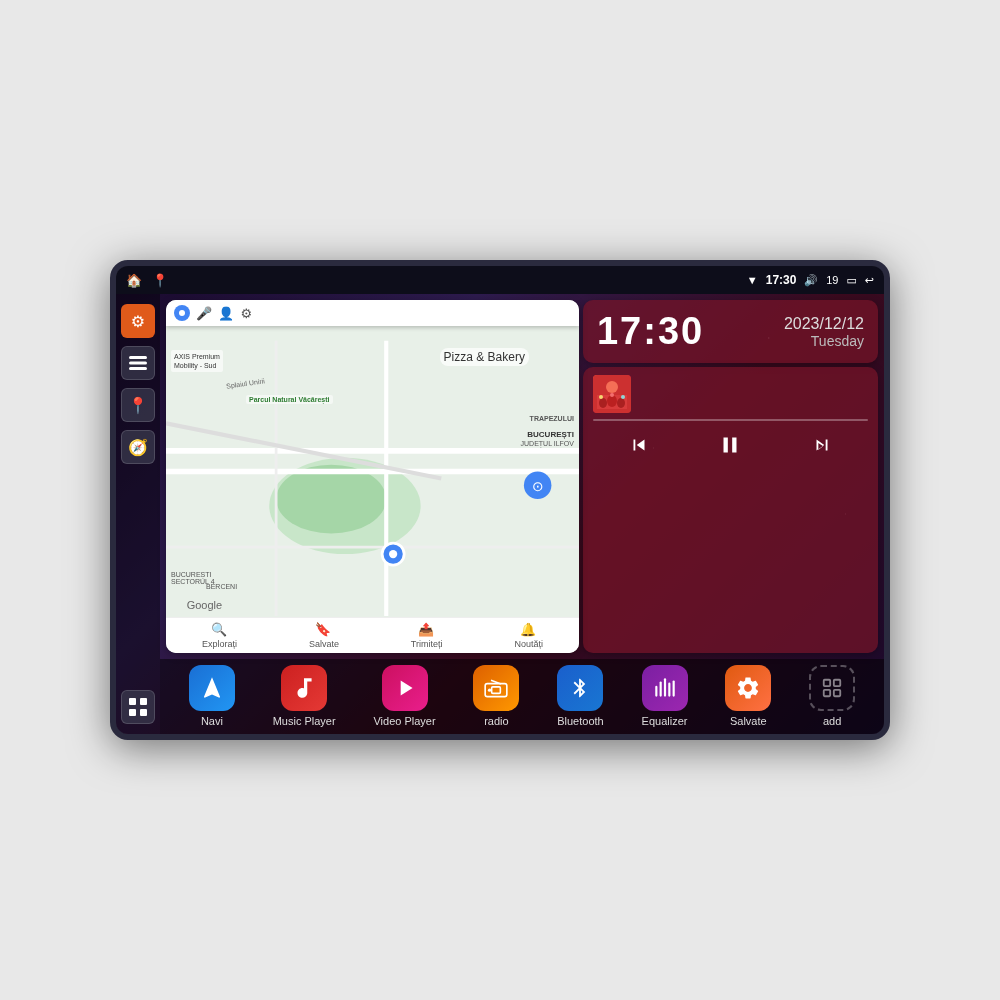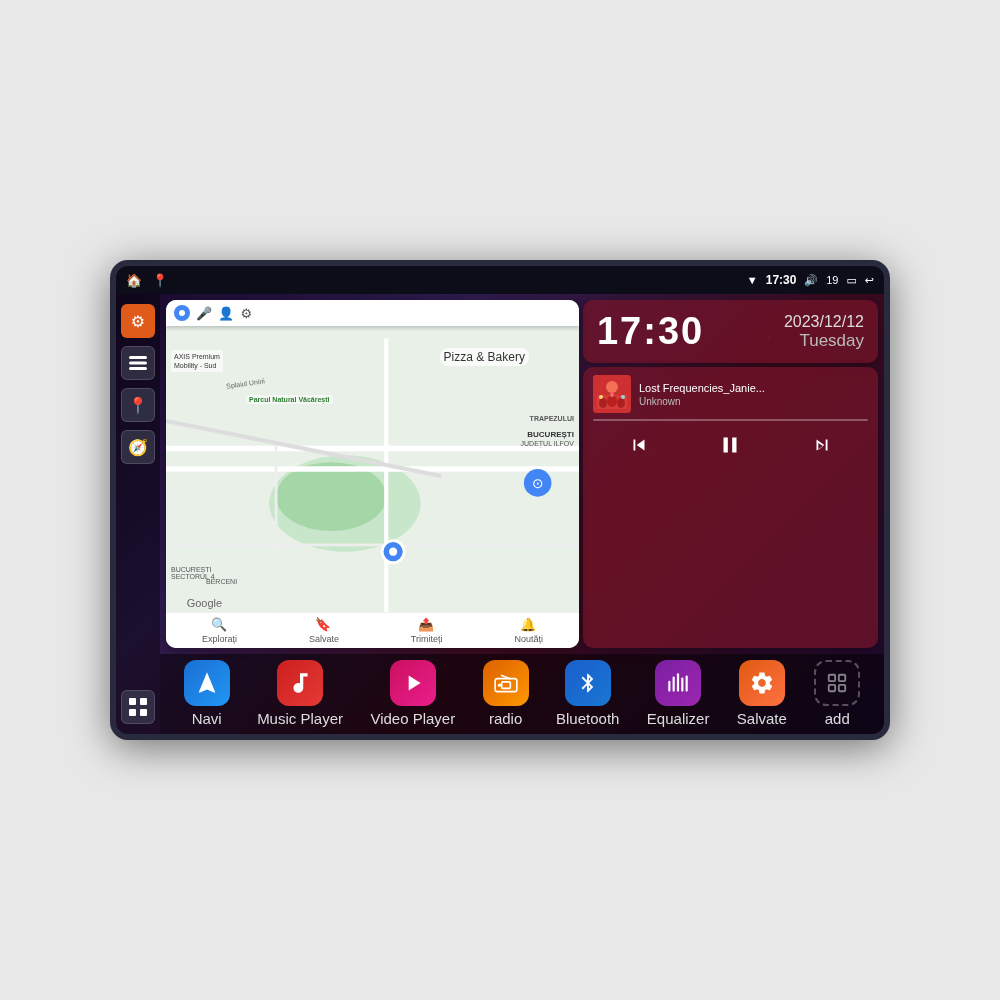--- a/index.html
+++ b/index.html
@@ -239,21 +239,21 @@
       text-align: right;
     }
 
     .clock-date .date-text {
       font-size: 16px;
       color: #ddd;
       margin-left: 40px;
     }
 
     .clock-date .day-text {
-      font-size: 17px;
+      font-size: 14px;
       color: #bbb;
     }
 
     
     .music-widget {
       flex: 1;
       background: rgba(120,20,40,0.7);
       border-radius: 10px;
       padding: 8px 10px;
       display: flex;
@@ -355,21 +355,21 @@
       height: 46px;
       border-radius: 12px;
       display: flex;
       align-items: center;
       justify-content: center;
       font-size: 22px;
       color: #fff;
     }
 
     .app-icon-label {
-      font-size: 15px;
+      font-size: 11px;
       color: #ddd;
       text-align: right;
       line-height: 1.2;
     }
 
     .app-icon-box.blue { background: linear-gradient(135deg, #1a6fd4, #2196F3); }
     .app-icon-box.red { background: linear-gradient(135deg, #cc2020, #e53935); }
     .app-icon-box.pink { background: linear-gradient(135deg, #cc1060, #e91e8c); }
     .app-icon-box.orange { background: linear-gradient(135deg, #dd6000, #ff9800); }
     .app-icon-box.bluetooth { background: linear-gradient(135deg, #1a5fcc, #1976D2); }
@@ -515,24 +515,20 @@
 
                   <ellipse cx="10" cy="28" rx="4" ry="5" fill="#aa2020"></ellipse>
                   <ellipse cx="19" cy="26" rx="5" ry="6" fill="#bb2020"></ellipse>
                   <ellipse cx="28" cy="28" rx="4" ry="5" fill="#aa2020"></ellipse>
 
                   <circle cx="8" cy="22" r="2" fill="#ffff80" opacity="0.8"></circle>
                   <circle cx="19" cy="20" r="2" fill="#ff8080" opacity="0.8"></circle>
                   <circle cx="30" cy="22" r="2" fill="#80ffff" opacity="0.8"></circle>
                 </svg>
               </div>
-              <div class="music-details">
-                <div class="music-title">Lost Frequencies_Janie...</div>
-                <div class="music-artist">Unknown</div>
-              </div>
             </div>
             <div class="music-progress"></div>
             <div class="music-controls">
               <div class="ctrl-btn">
                 <svg width="22" height="22" viewBox="0 0 24 24" fill="white">
                   <path d="M6 6h2v12H6zm3.5 6 8.5 6V6z"></path>
                 </svg>
               </div>
               <div class="ctrl-btn play">
                 <svg width="26" height="26" viewBox="0 0 24 24" fill="white">

